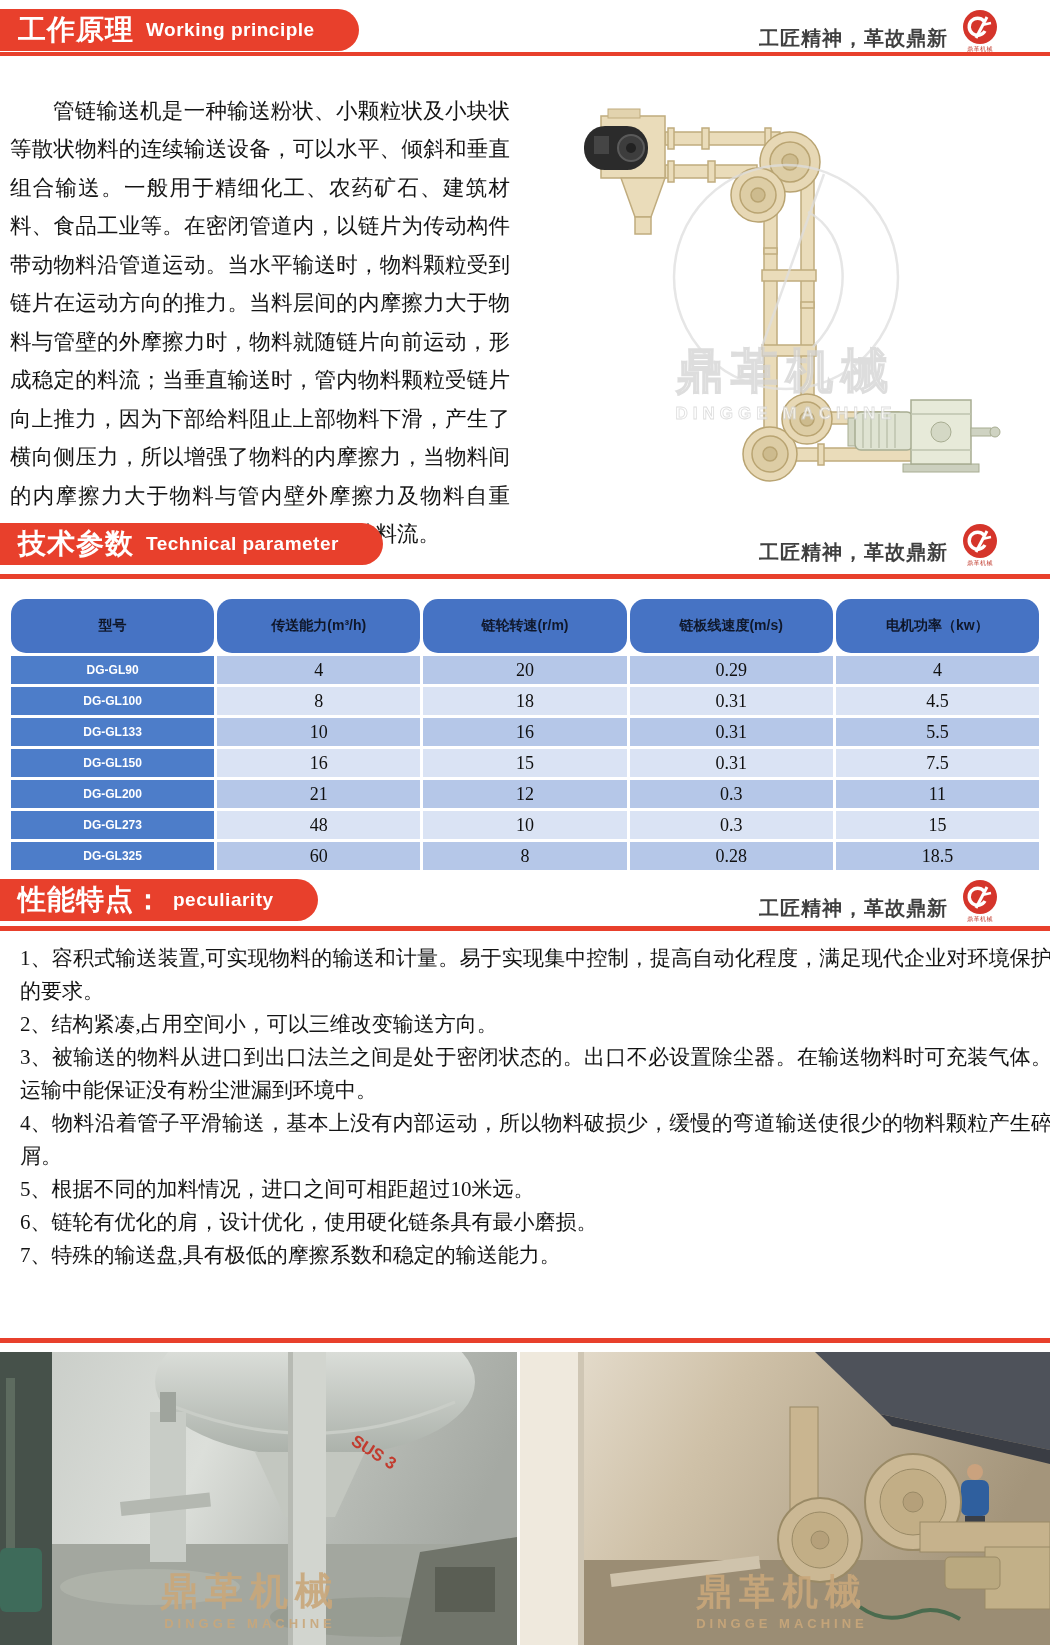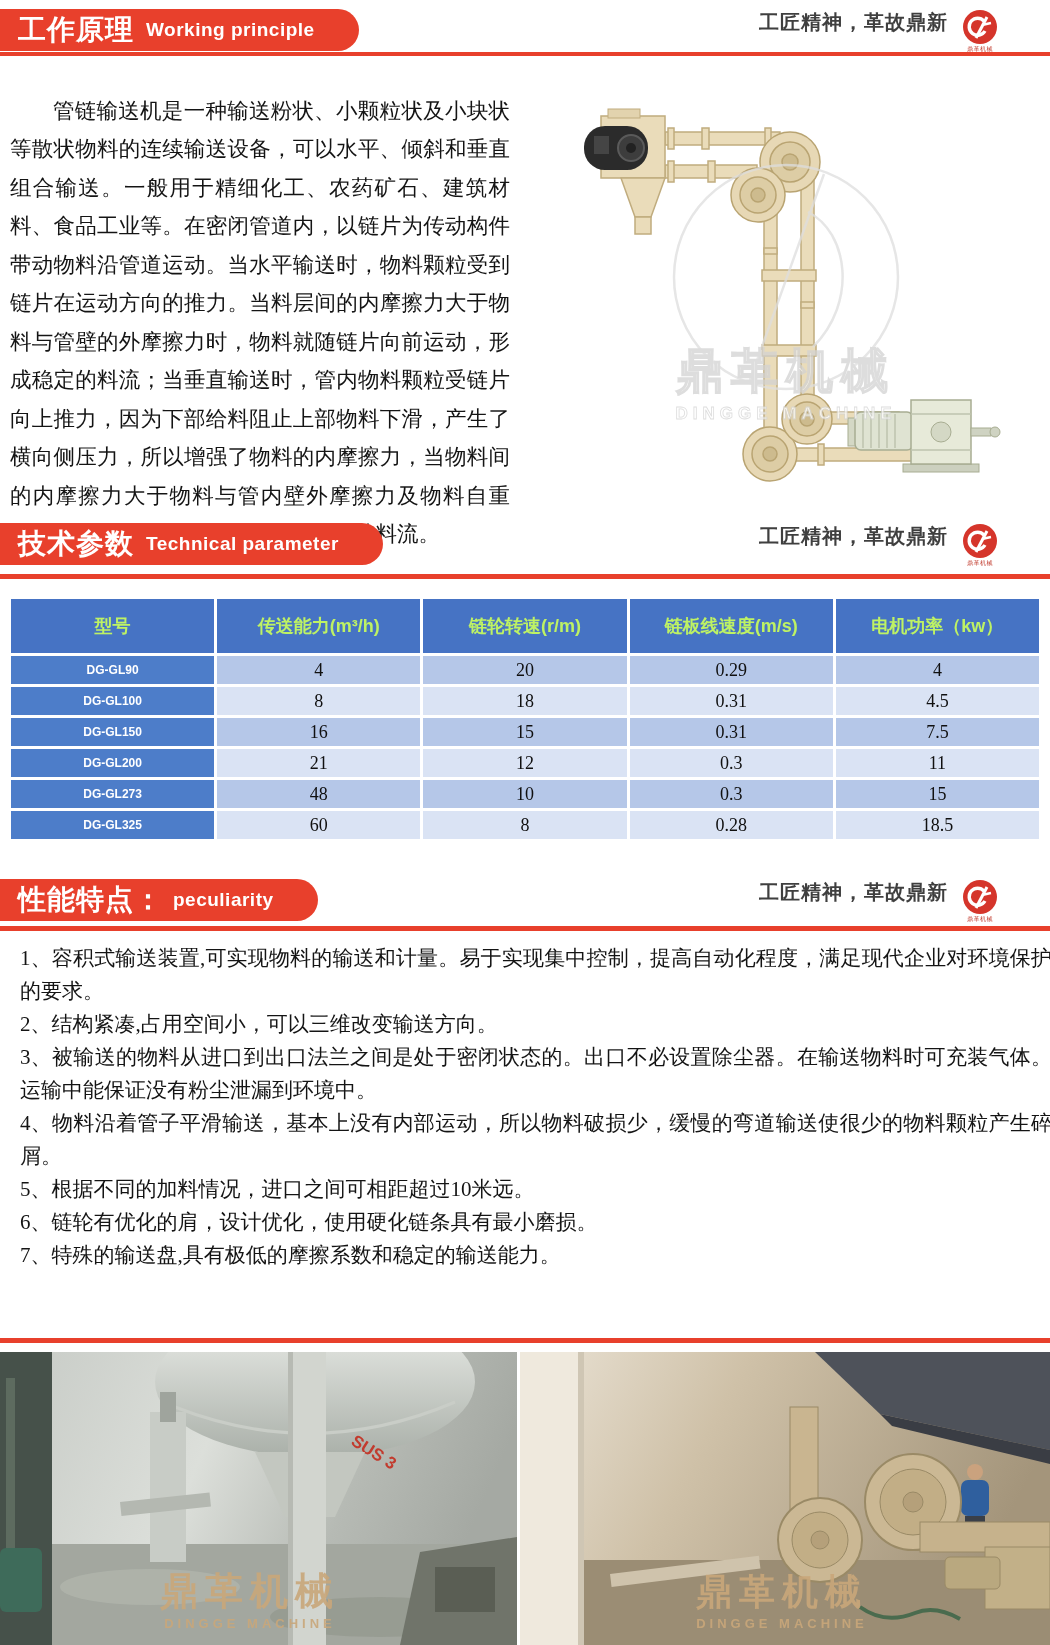--- a/index.html
+++ b/index.html
@@ -6,37 +6,37 @@
   body{width:1050px;height:1645px;position:relative;overflow:hidden;
        font-family:"Liberation Sans",sans-serif;-webkit-font-smoothing:antialiased;}
 
   
   .banner-row{position:absolute;left:0;width:1050px;height:44px;
               display:flex;justify-content:space-between;align-items:center;}
   .banner{background:#e8402c;color:#fff;height:42px;display:flex;align-items:center;
           padding:0 44px 0 18px;border-radius:0 24px 24px 0;min-width:250px;box-sizing:border-box;}
   .banner .zh{font-size:28px;font-weight:700;letter-spacing:1px;}
   .banner .en{font-size:19px;font-weight:600;margin-left:12px;letter-spacing:.5px;}
-  .slogan-area{display:flex;align-items:flex-start;padding-right:52px;gap:14px;}
+  .slogan-area{display:flex;align-items:flex-end;padding-right:52px;gap:14px;}
   .slogan{font-size:20px;font-weight:600;color:#3f3f3f;letter-spacing:1px;}
   .logo{display:flex;flex-direction:column;align-items:center;line-height:1;}
   .logo-caption{font-size:6px;color:#c0392b;margin-top:1px;letter-spacing:.5px;}
   .rule{position:absolute;left:0;width:1050px;background:#e8402c;}
 
   
   .intro-text{position:absolute;top:70px;left:10px;width:500px;
               font-family:"Liberation Serif",serif;font-size:21.5px;line-height:38.5px;
               color:#141414;text-align:justify;text-indent:2em;}
   .figure{position:absolute;top:62px;left:518px;width:532px;height:440px;}
 
   
   .param-table{position:absolute;top:596px;left:8px;width:1034px;
                border-collapse:separate;border-spacing:3px;table-layout:fixed;background:#fff;}
-  .param-table thead th{background:#4673c4;color:#bef264;font-size:18px;font-weight:700;
-                        height:52px;text-align:center;vertical-align:middle;}
+  .param-table thead th{background:#4673c4;color:#0f172a;font-size:14px;font-weight:700;
+                        height:52px;text-align:center;vertical-align:middle;border-radius:15px;}
   .param-table tbody th{background:#4d7dc9;color:#fff;font-size:12px;font-weight:700;
                         text-align:center;vertical-align:middle;}
   .param-table tbody tr{height:28px;}
   .param-table tbody td{text-align:center;vertical-align:middle;color:#101010;
                         font-family:"Liberation Serif",serif;font-size:18px;}
   .param-table tbody tr:nth-child(odd) td{background:#b5c7e8;}
   .param-table tbody tr:nth-child(even) td{background:#dae3f4;}
 
   
   .feature-list{position:absolute;top:942px;left:20px;width:1032px;margin:0;padding:0;
@@ -180,20 +180,27 @@
         <td>20</td>
         <td>0.29</td>
         <td>4</td>
       </tr>
       <tr>
         <th>DG-GL100</th>
         <td>8</td>
         <td>18</td>
         <td>0.31</td>
         <td>4.5</td>
+      </tr>
+      <tr>
+        <th>DG-GL133</th>
+        <td>10</td>
+        <td>16</td>
+        <td>0.31</td>
+        <td>5.5</td>
       </tr>
       <tr>
         <th>DG-GL150</th>
         <td>16</td>
         <td>15</td>
         <td>0.31</td>
         <td>7.5</td>
       </tr>
       <tr>
         <th>DG-GL200</th>

